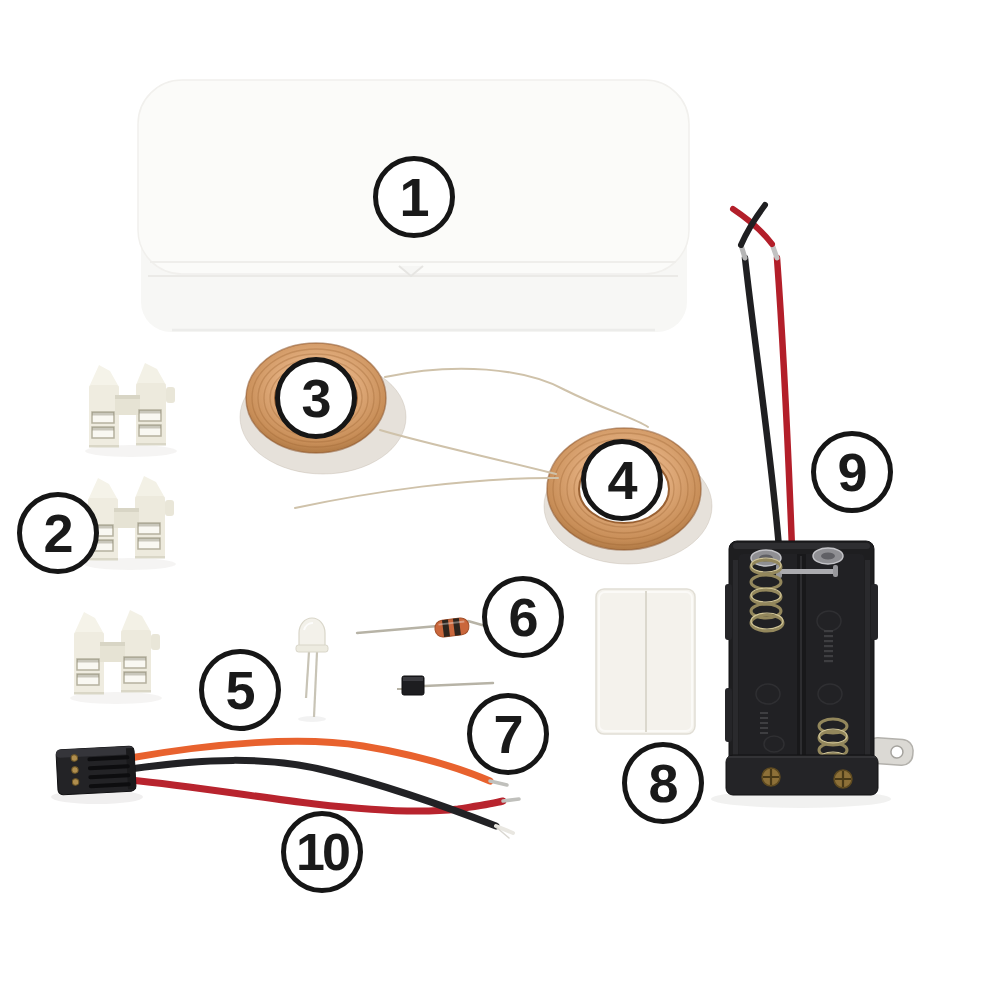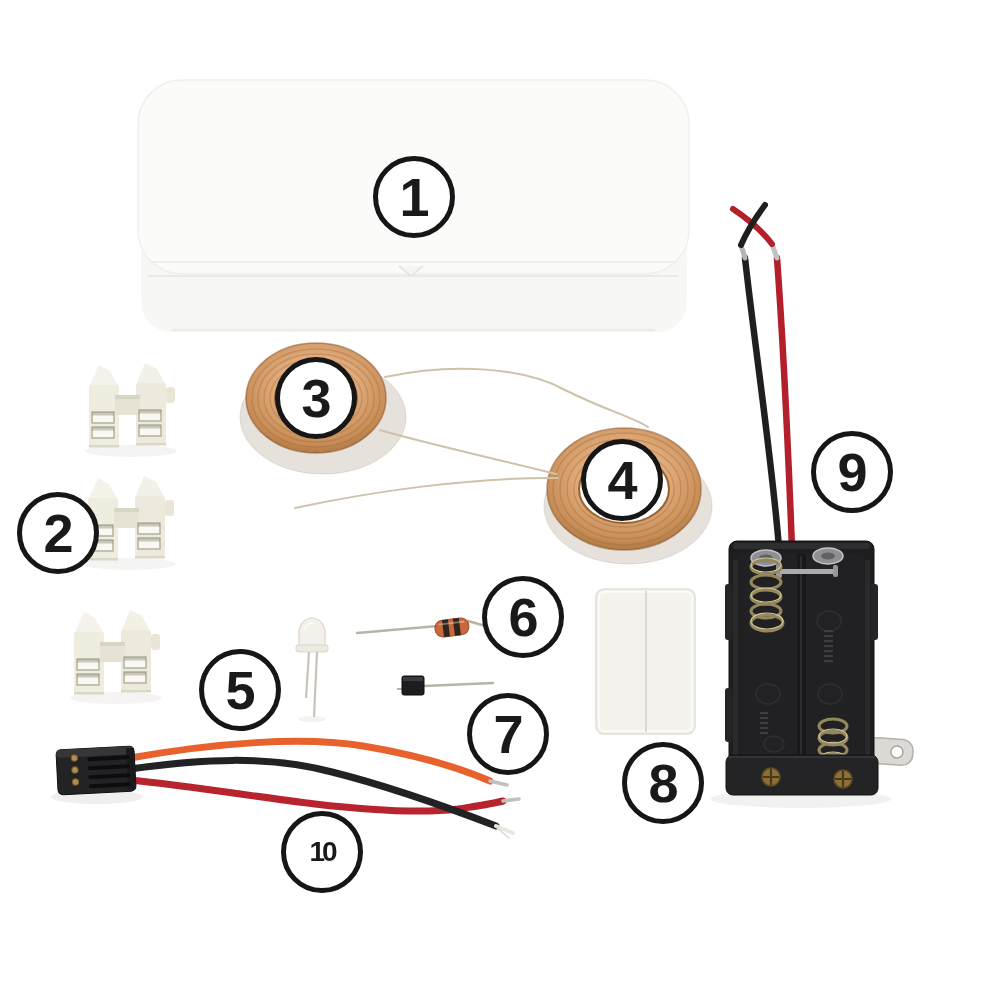--- a/index.html
+++ b/index.html
@@ -8,21 +8,21 @@
     font-family:"Liberation Sans",sans-serif;
   }
   .stage svg{position:absolute;left:0;top:0;}
   .callout{
     position:absolute;width:82px;height:82px;border-radius:50%;
     background:#ffffff;border:5.5px solid #161616;box-sizing:border-box;
     display:flex;align-items:center;justify-content:center;
     font-weight:bold;color:#1a1a1a;font-size:54px;line-height:1;
     letter-spacing:-1px;user-select:none;
   }
-  .callout.two-digit{font-size:28px;letter-spacing:-3px;}
+  .callout.two-digit{font-size:52px;letter-spacing:-3px;}
 </style>
 </head>
 <body>
 
 <div class="stage">
 <svg width="1000" height="1000" viewBox="0 0 1000 1000">
   <defs>
     <radialGradient id="cop" cx="50%" cy="40%" r="64%">
       <stop offset="0" stop-color="#f2cba3"></stop>
       <stop offset="0.45" stop-color="#e0ab7b"></stop>

